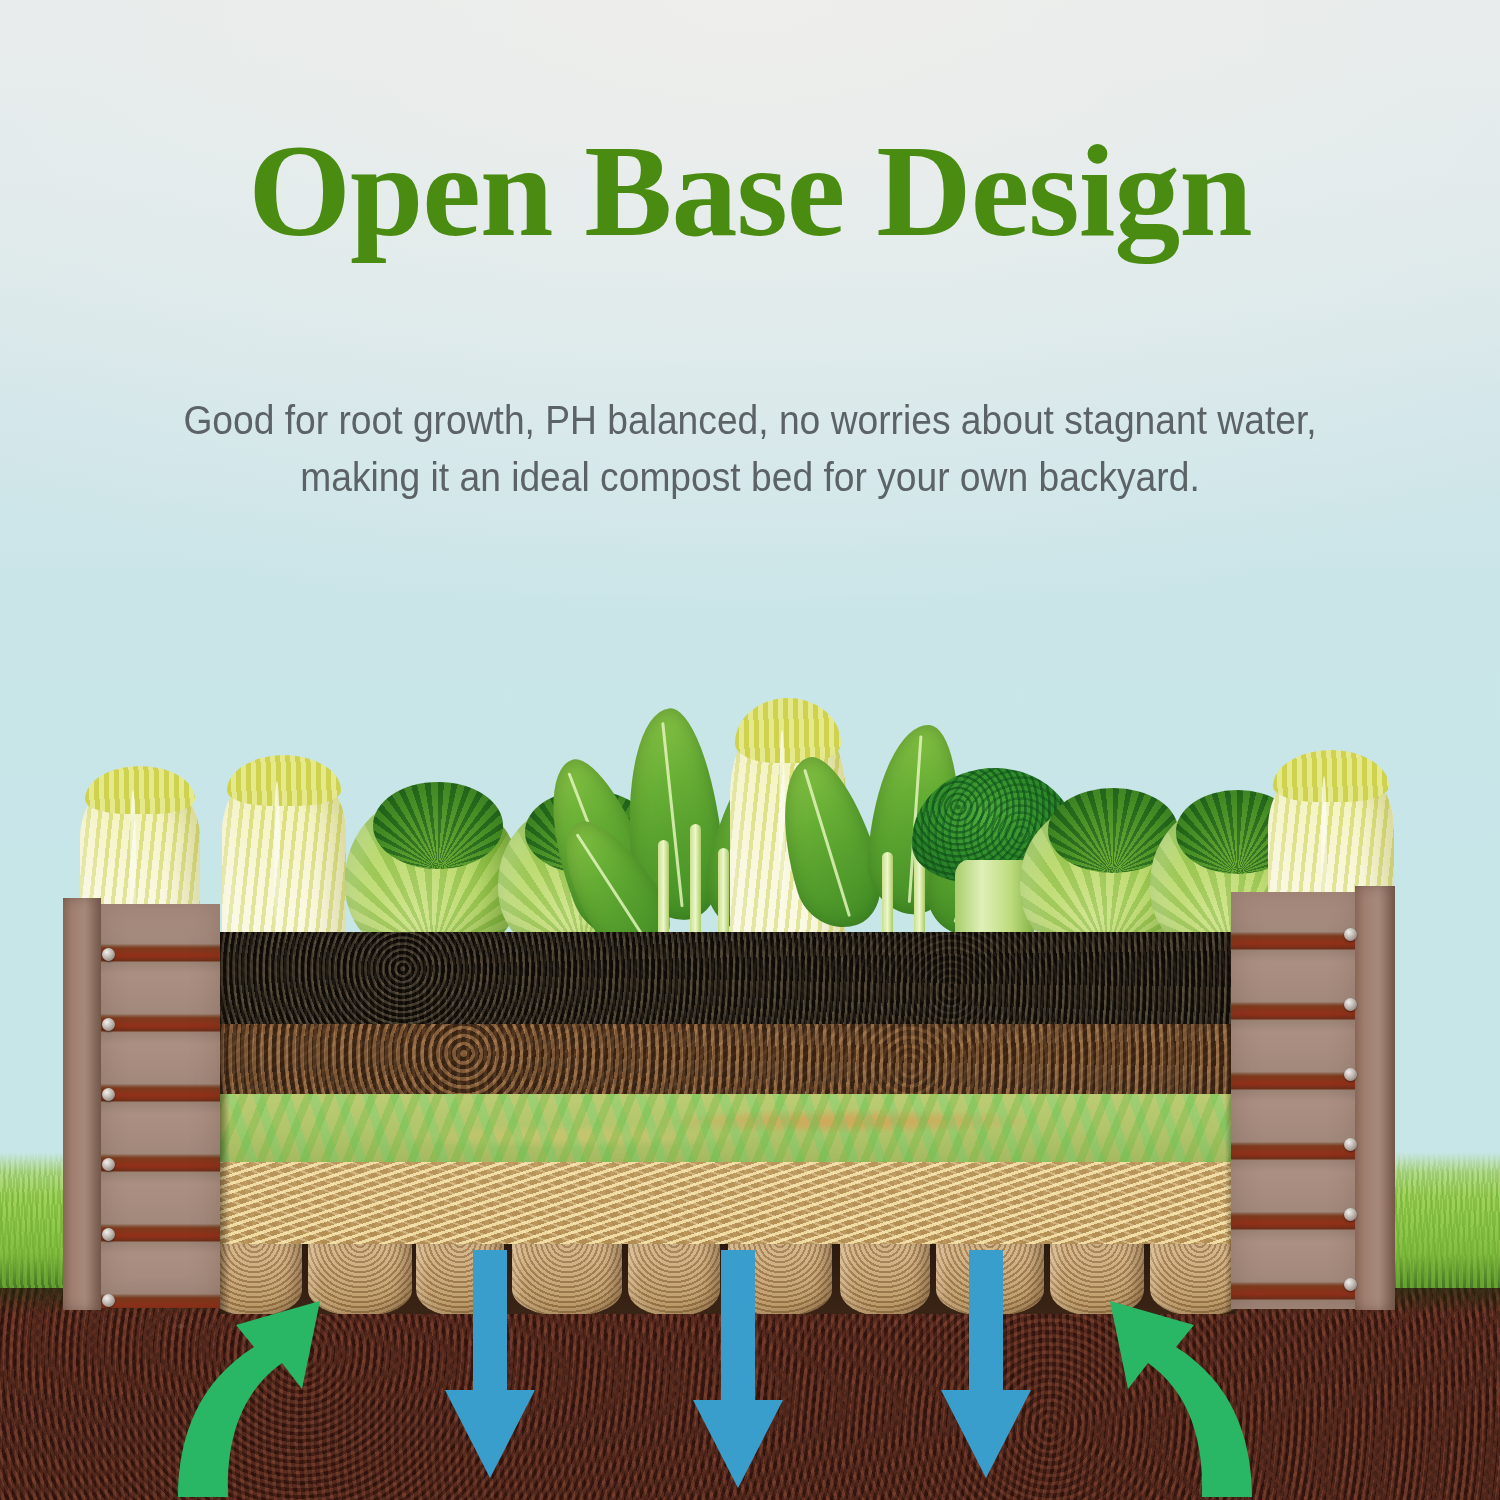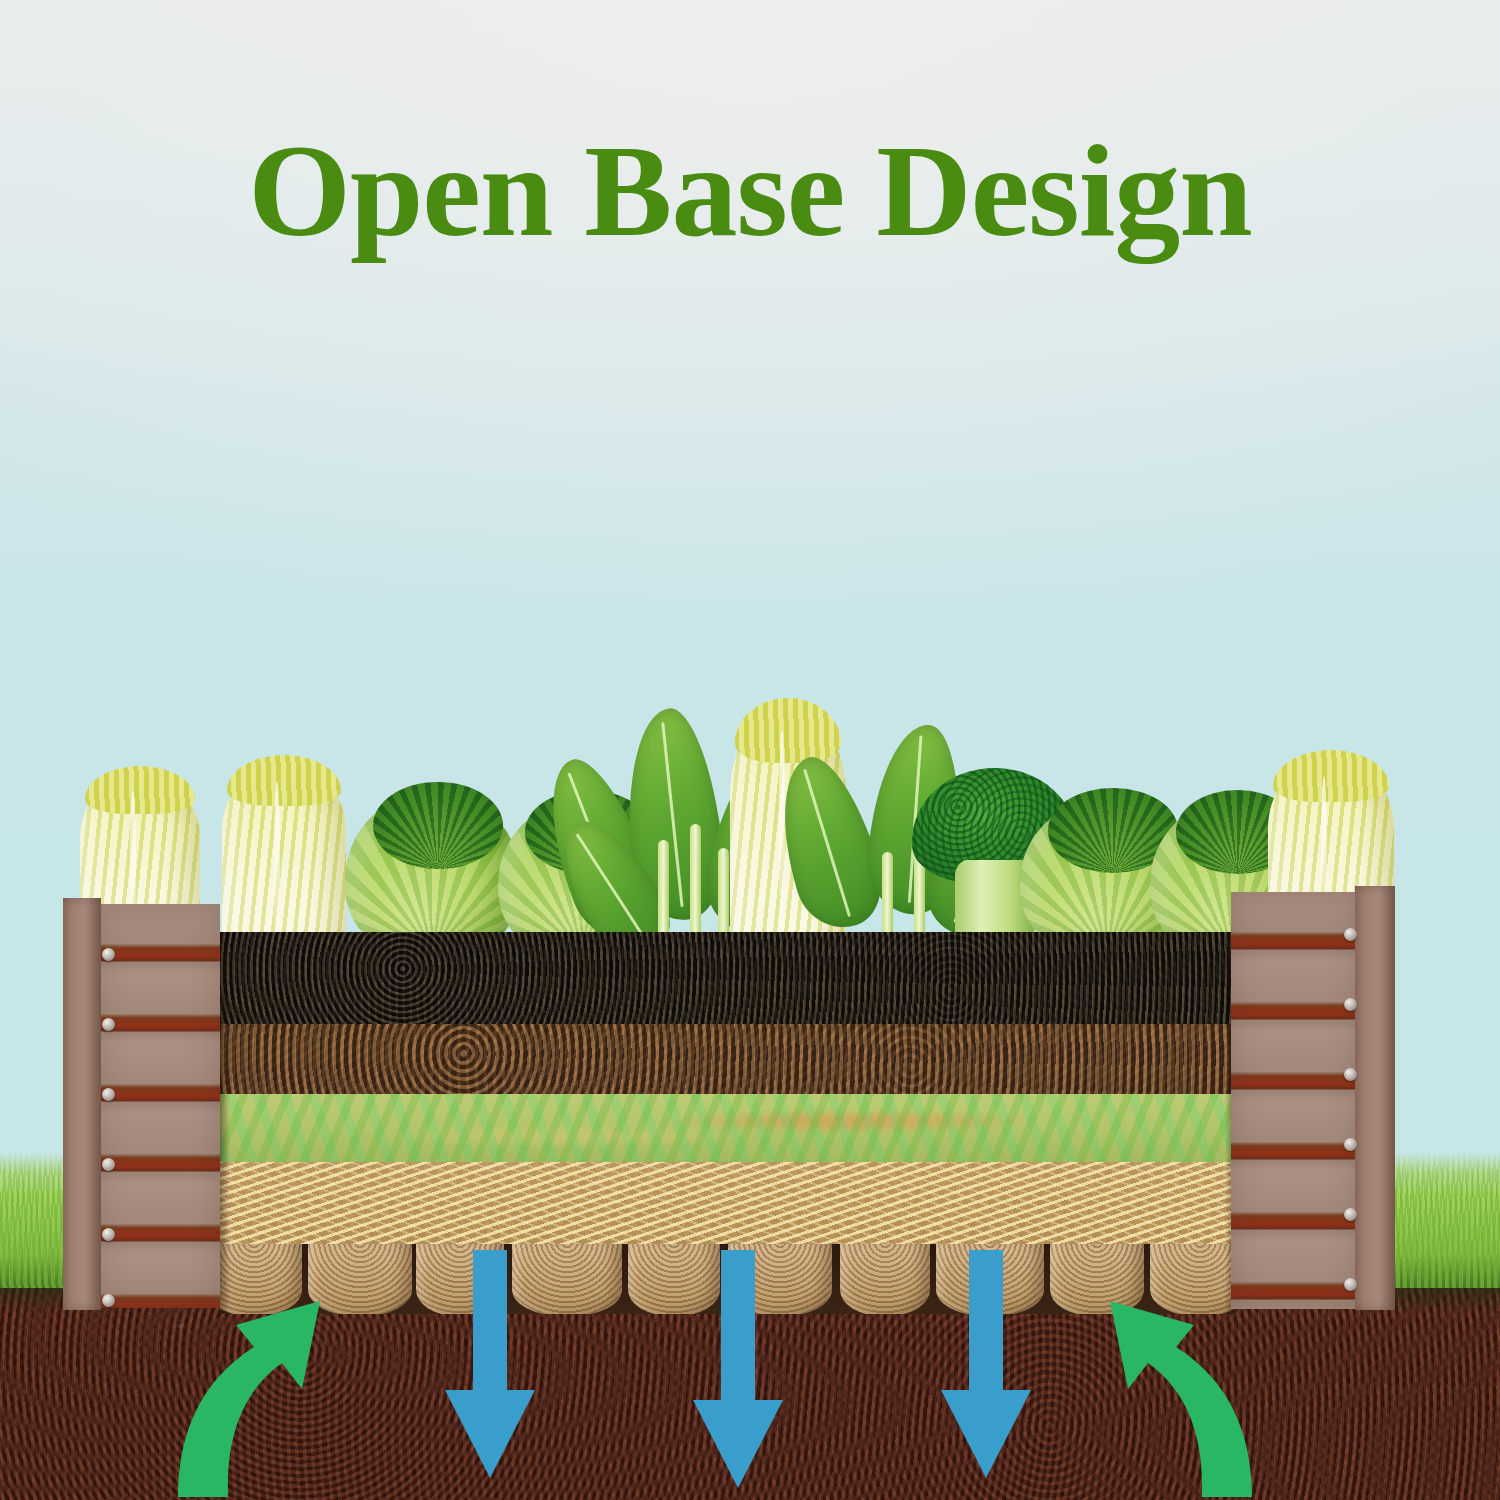--- a/index.html
+++ b/index.html
@@ -231,20 +231,24 @@
     background:linear-gradient(to left, rgba(30,16,8,.45), rgba(0,0,0,0));
   }
 </style>
 </head>
 <body>
 
 <div id="stage">
 
   <div class="title">Open Base Design</div>
 
+  <div class="subtitle">
+    <span>Good for root growth, PH balanced, no worries about stagnant water,</span>
+    <span>making it an ideal compost bed for your own backyard.</span>
+  </div>
 
   <div class="grass"></div>
   <div class="soil"></div>
 
   <div class="veg-band">
 
     <div class="veg napa" style="left:80px;width:120px;height:185px;"></div>
     <div class="veg napa" style="left:222px;width:124px;height:195px;"></div>
 
     <div class="veg cabbage" style="left:345px;width:176px;height:168px;"></div>

